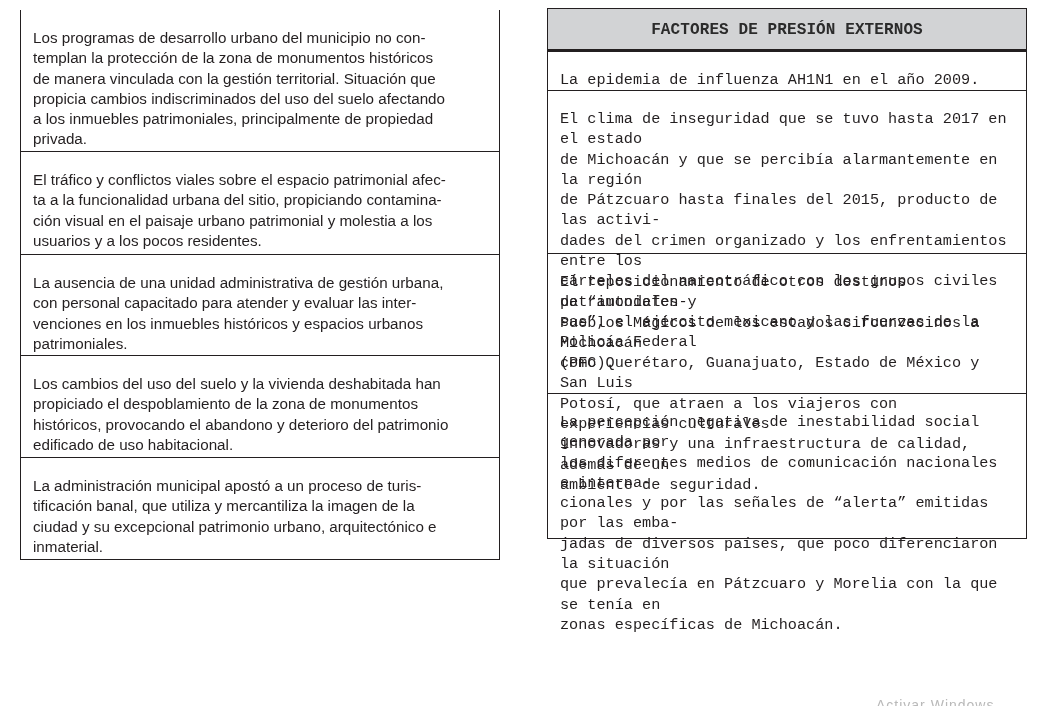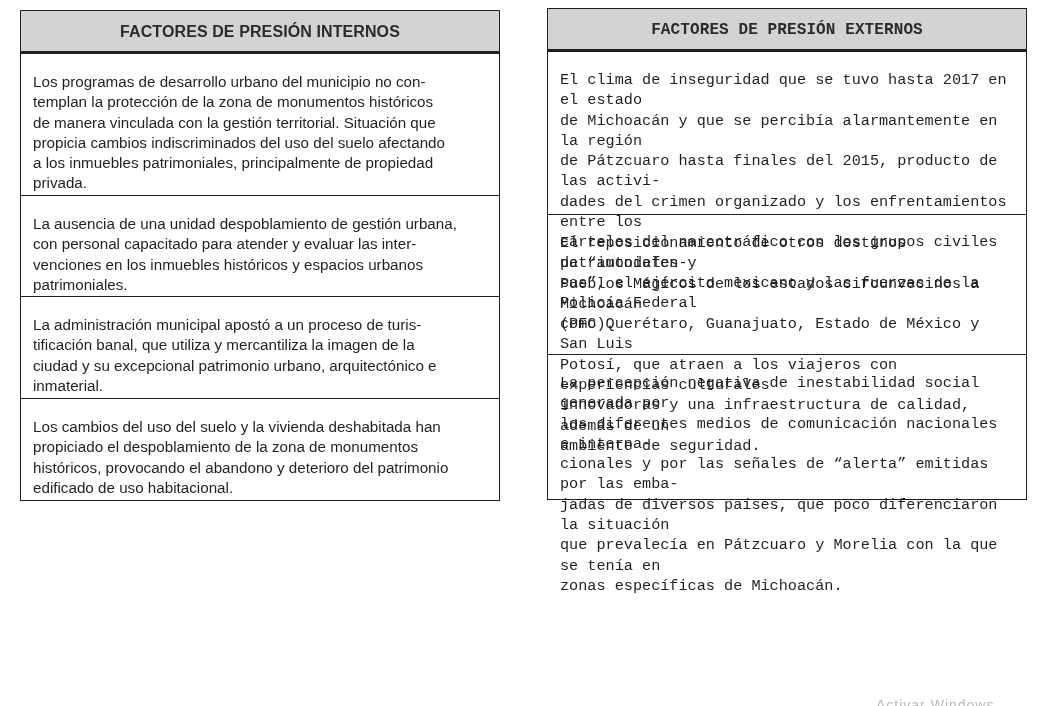--- a/index.html
+++ b/index.html
@@ -58,51 +58,59 @@
       font-size: 14px;
       color: #b9b9b9;
       letter-spacing: 1px;
       white-space: nowrap;
     }
   </style>
 </head>
 <body>
 
 <div id="table-internos" class="factor-table">
-  <div class="table-header">FACTORES DE PRESIÓN INTERNOS</div>
   <div class="table-row" style="height:142px">
     <span>Los programas de desarrollo urbano del municipio no con-
 templan la protección de la zona de monumentos históricos
 de manera vinculada con la gestión territorial. Situación que
 propicia cambios indiscriminados del uso del suelo afectando
 a los inmuebles patrimoniales, principalmente de propiedad
 privada.</span>
   </div>
+  <div class="table-row" style="height:103px">
+    <span>El tráfico y conflictos viales sobre el espacio patrimonial afec-
+ta a la funcionalidad urbana del sitio, propiciando contamina-
+ción visual en el paisaje urbano patrimonial y molestia a los
+usuarios y a los pocos residentes.</span>
+  </div>
   <div class="table-row" style="height:101px">
-    <span>La ausencia de una unidad despoblamiento de gestión urbana,
+    <span>La ausencia de una unidad administrativa de gestión urbana,
 con personal capacitado para atender y evaluar las inter-
 venciones en los inmuebles históricos y espacios urbanos
 patrimoniales.</span>
+  </div>
+  <div class="table-row" style="height:102px">
+    <span>Los cambios del uso del suelo y la vivienda deshabitada han
+propiciado el despoblamiento de la zona de monumentos
+históricos, provocando el abandono y deterioro del patrimonio
+edificado de uso habitacional.</span>
   </div>
   <div class="table-row" style="height:102px">
     <span>La administración municipal apostó a un proceso de turis-
 tificación banal, que utiliza y mercantiliza la imagen de la
 ciudad y su excepcional patrimonio urbano, arquitectónico e
 inmaterial.</span>
   </div>
-  <div class="table-row" style="height:102px">
-    <span>Los cambios del uso del suelo y la vivienda deshabitada han
-propiciado el despoblamiento de la zona de monumentos
-históricos, provocando el abandono y deterioro del patrimonio
-edificado de uso habitacional.</span>
-  </div>
 </div>
 
 <div id="table-externos" class="factor-table">
   <div class="table-header">FACTORES DE PRESIÓN EXTERNOS</div>
+  <div class="table-row" style="height:39px">
+    <span>La epidemia de influenza AH1N1 en el año 2009.</span>
+  </div>
   <div class="table-row" style="height:163px">
     <span>El clima de inseguridad que se tuvo hasta 2017 en el estado
 de Michoacán y que se percibía alarmantemente en la región
 de Pátzcuaro hasta finales del 2015, producto de las activi-
 dades del crimen organizado y los enfrentamientos entre los
 cárteles del narcotráfico con los grupos civiles de “autodefen-
 sas”, el ejército mexicano   y las fuerzas de la Policía Federal
 (PFC).</span>
   </div>
   <div class="table-row" style="height:140px">

